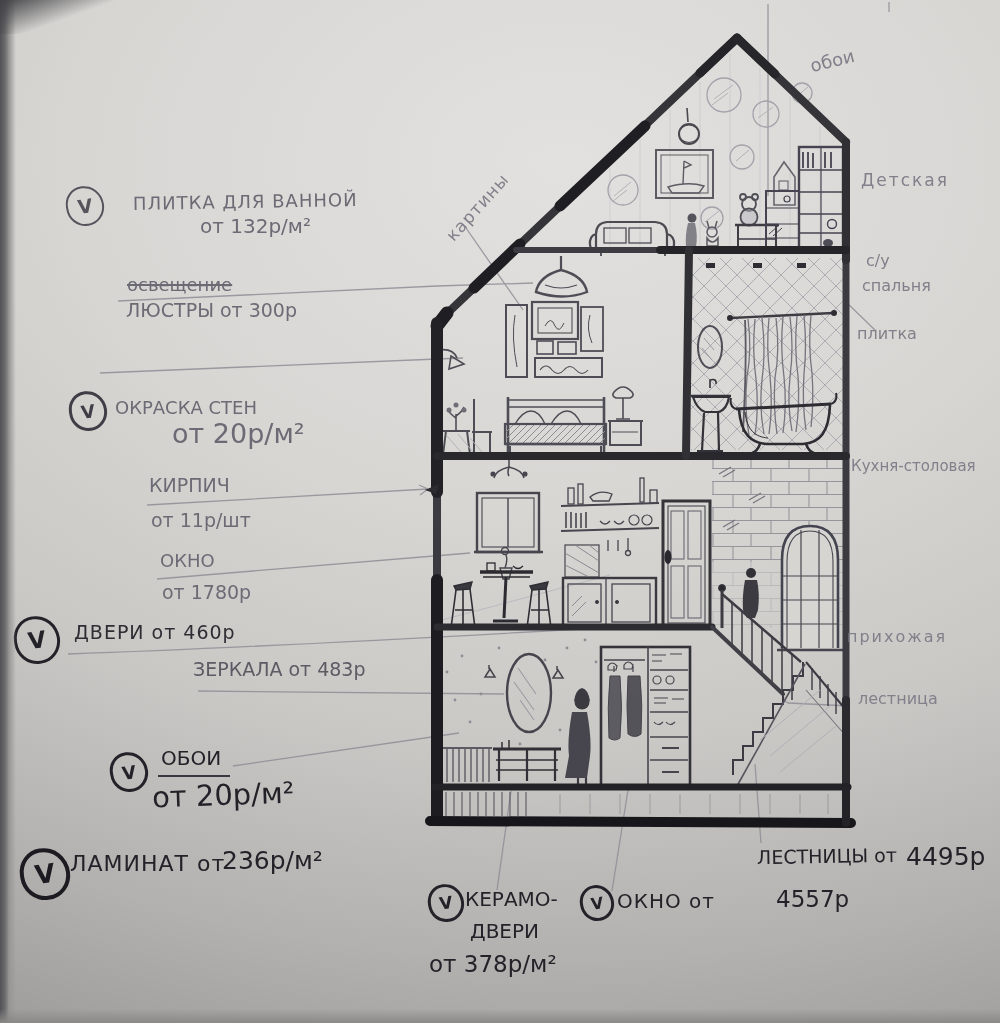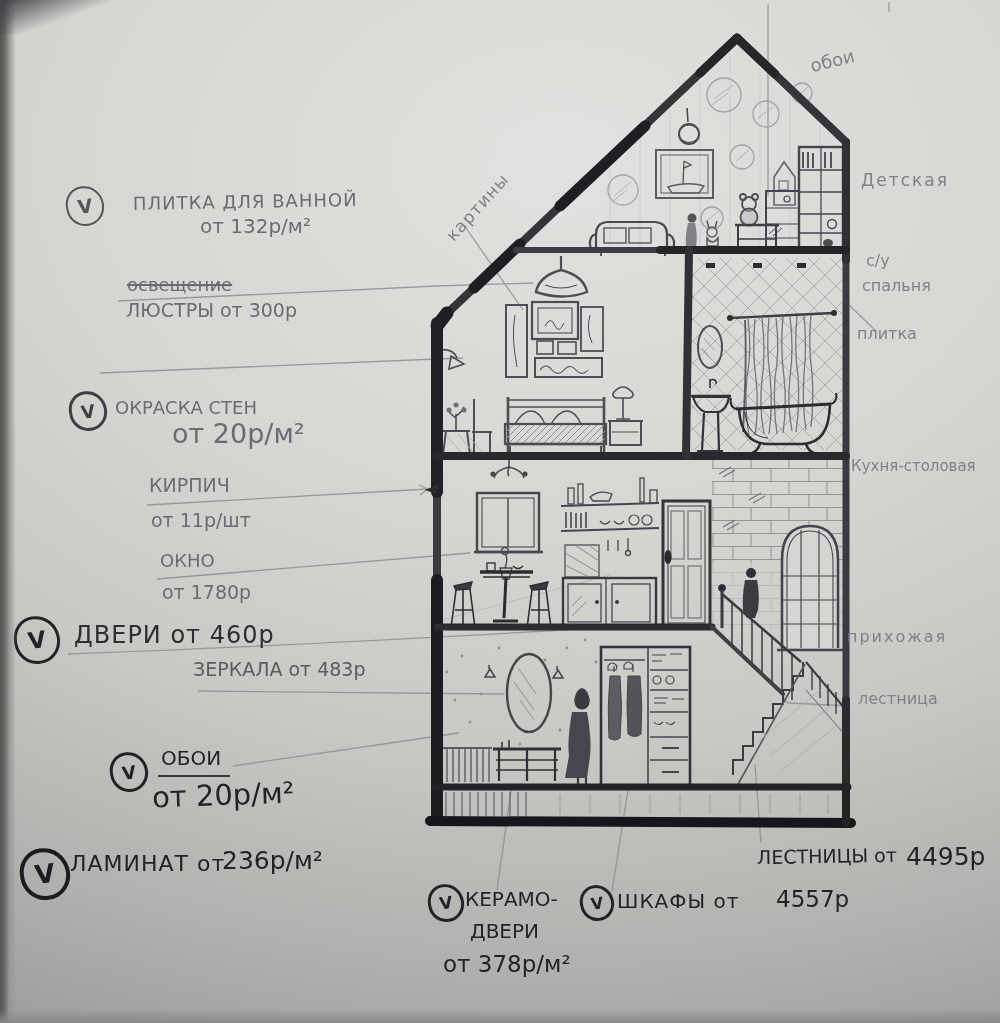--- a/index.html
+++ b/index.html
@@ -419,39 +419,39 @@
 <div class="lbl pencil" style="left:115px;top:399px;font-size:18px">ОКРАСКА СТЕН</div>
 <div class="lbl pencil" style="left:172px;top:420px;font-size:27px">от 20р/м²</div>
 
 <div class="lbl pencil" style="left:149px;top:476px;font-size:19px">КИРПИЧ</div>
 <div class="lbl pencil" style="left:151px;top:511px;font-size:19px">от 11р/шт</div>
 
 <div class="lbl pencil" style="left:160px;top:552px;font-size:18px">ОКНО</div>
 <div class="lbl pencil" style="left:162px;top:583px;font-size:19px">от 1780р</div>
 
 <div class="chk ink" style="left:14px;top:616px;width:40px;height:42px;border-width:3.5px;font-size:23px">V</div>
-<div class="lbl dark" style="left:74px;top:623px;font-size:24px;letter-spacing:1px">ДВЕРИ от 460р</div>
+<div class="lbl dark" style="left:74px;top:623px;font-size:19px;letter-spacing:1px">ДВЕРИ от 460р</div>
 
 <div class="lbl" style="left:193px;top:660px;font-size:19px;color:#5c5b64">ЗЕРКАЛА от 483р</div>
 
 <div class="chk ink" style="left:110px;top:752px;width:32px;height:34px;border-width:3px;font-size:18px">V</div>
 <div class="lbl ink" style="left:161px;top:748px;font-size:20px">ОБОИ</div>
 <div class="lbl ink" style="left:152px;top:780px;font-size:29px;transform:rotate(-2deg)">от 20р/м²</div>
 
 <div class="chk" style="left:20px;top:848px;width:42px;height:44px;border-width:4px;font-size:26px;color:#1c1b21">V</div>
 <div class="lbl ink" style="left:70px;top:852px;font-size:22px;letter-spacing:1px">ЛАМИНАТ от</div>
 <div class="lbl ink" style="left:222px;top:848px;font-size:25px">236р/м²</div>
 
 <div class="chk ink" style="left:428px;top:884px;width:30px;height:32px;border-width:3px;font-size:17px">V</div>
 <div class="lbl ink" style="left:465px;top:889px;font-size:20px">КЕРАМО-</div>
 <div class="lbl ink" style="left:470px;top:921px;font-size:20px">ДВЕРИ</div>
-<div class="lbl ink" style="left:443px;top:952px;font-size:23px">от 378р/м²</div>
+<div class="lbl ink" style="left:429px;top:952px;font-size:23px">от 378р/м²</div>
 
 <div class="chk ink" style="left:580px;top:885px;width:28px;height:30px;border-width:3px;font-size:16px">V</div>
-<div class="lbl ink" style="left:617px;top:891px;font-size:20px;letter-spacing:1px">ШКАФЫ от</div>
+<div class="lbl ink" style="left:617px;top:891px;font-size:20px;letter-spacing:1px">ОКНО от</div>
 <div class="lbl ink" style="left:776px;top:887px;font-size:23px">4557р</div>
 
 <div class="lbl ink" style="left:757px;top:847px;font-size:19px;transform:rotate(-1deg)">ЛЕСТНИЦЫ от</div>
 <div class="lbl ink" style="left:906px;top:844px;font-size:25px">4495р</div>
 
 <div class="lbl pencil2" style="left:810px;top:52px;font-size:18px;transform:rotate(-14deg)">обои</div>
 <div class="lbl pencil2" style="left:861px;top:172px;font-size:17px;letter-spacing:2px">Детская</div>
 <div class="lbl pencil2" style="left:866px;top:253px;font-size:16px">с/у</div>
 <div class="lbl pencil2" style="left:862px;top:278px;font-size:16px">спальня</div>
 <div class="lbl pencil2" style="left:857px;top:326px;font-size:16px">плитка</div>

